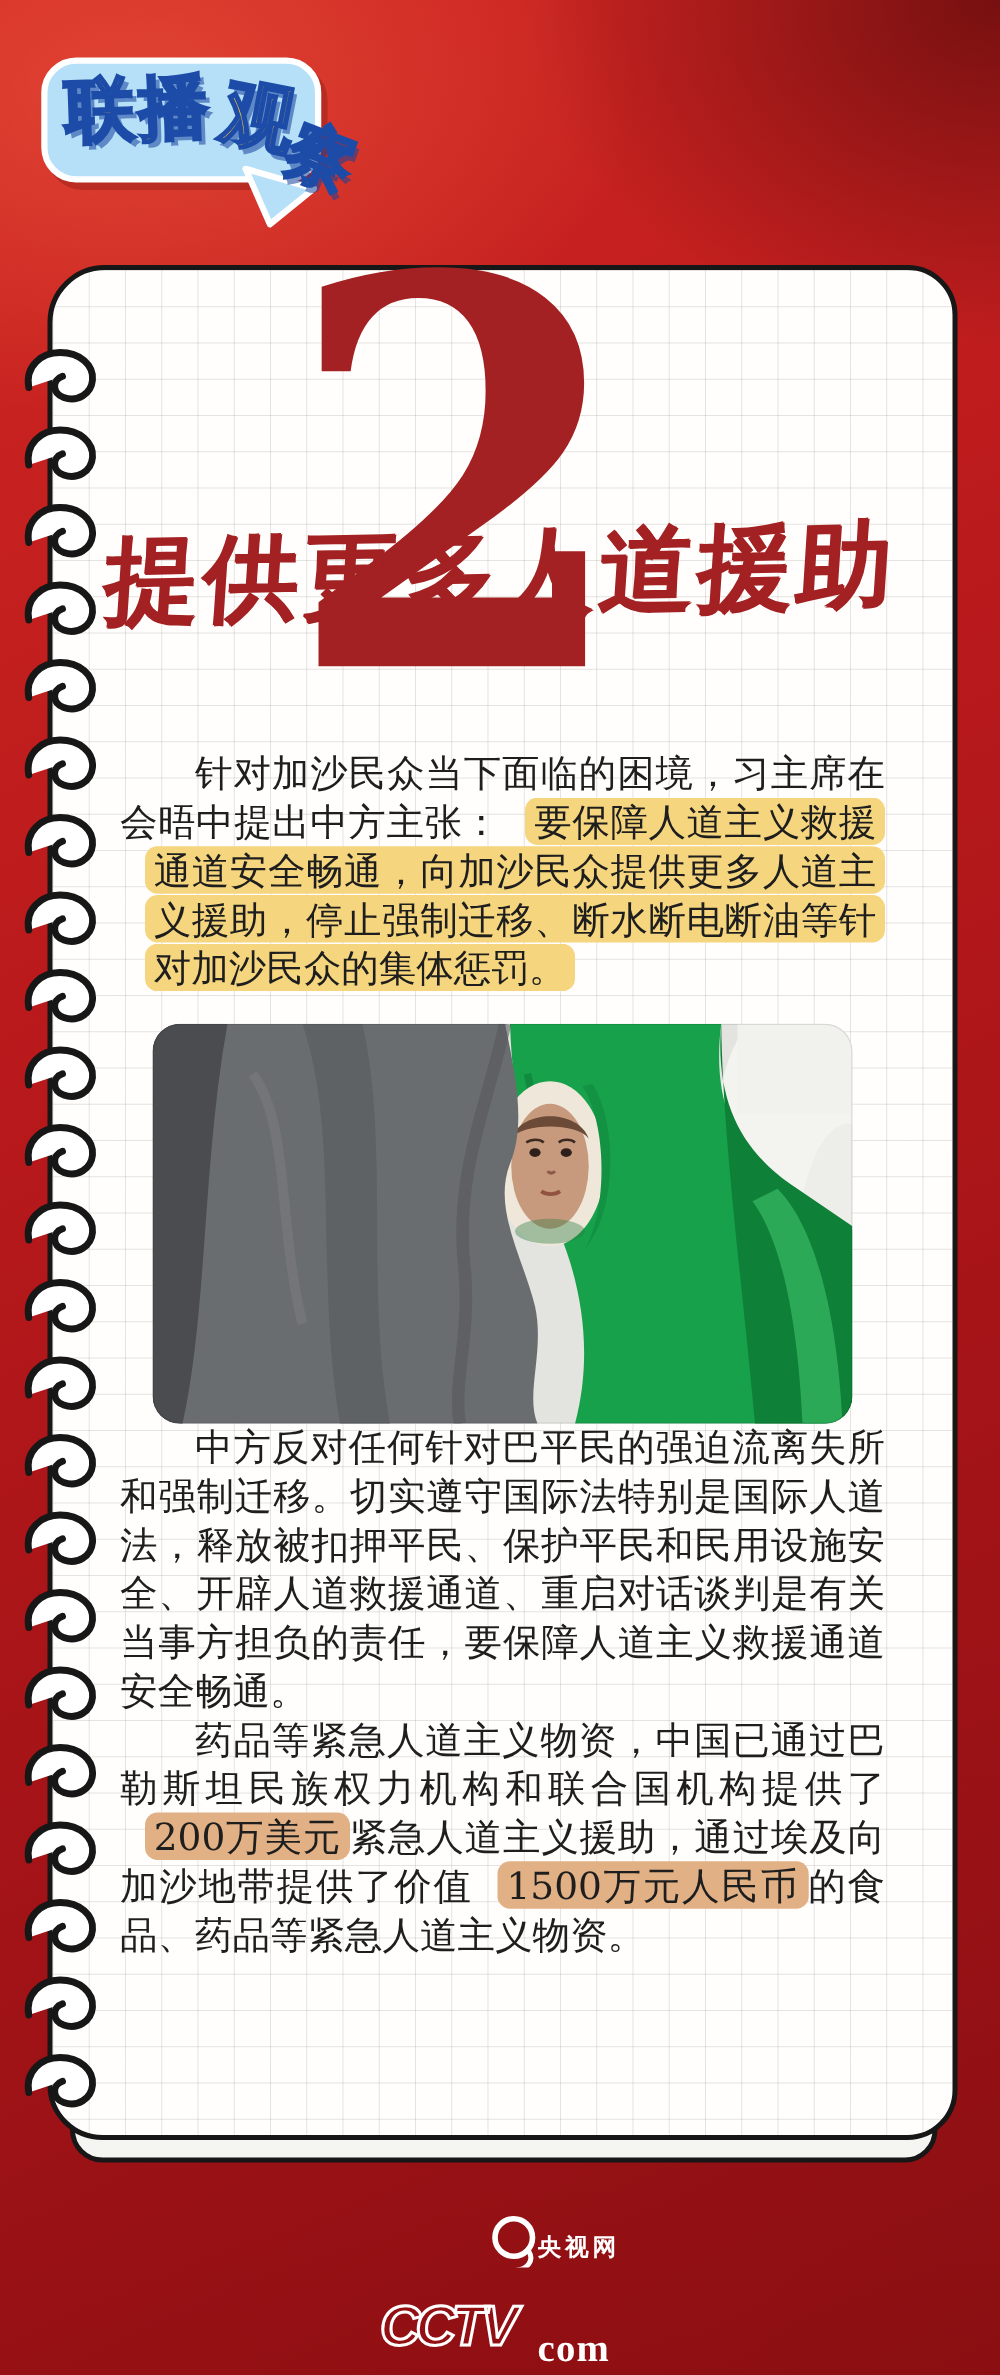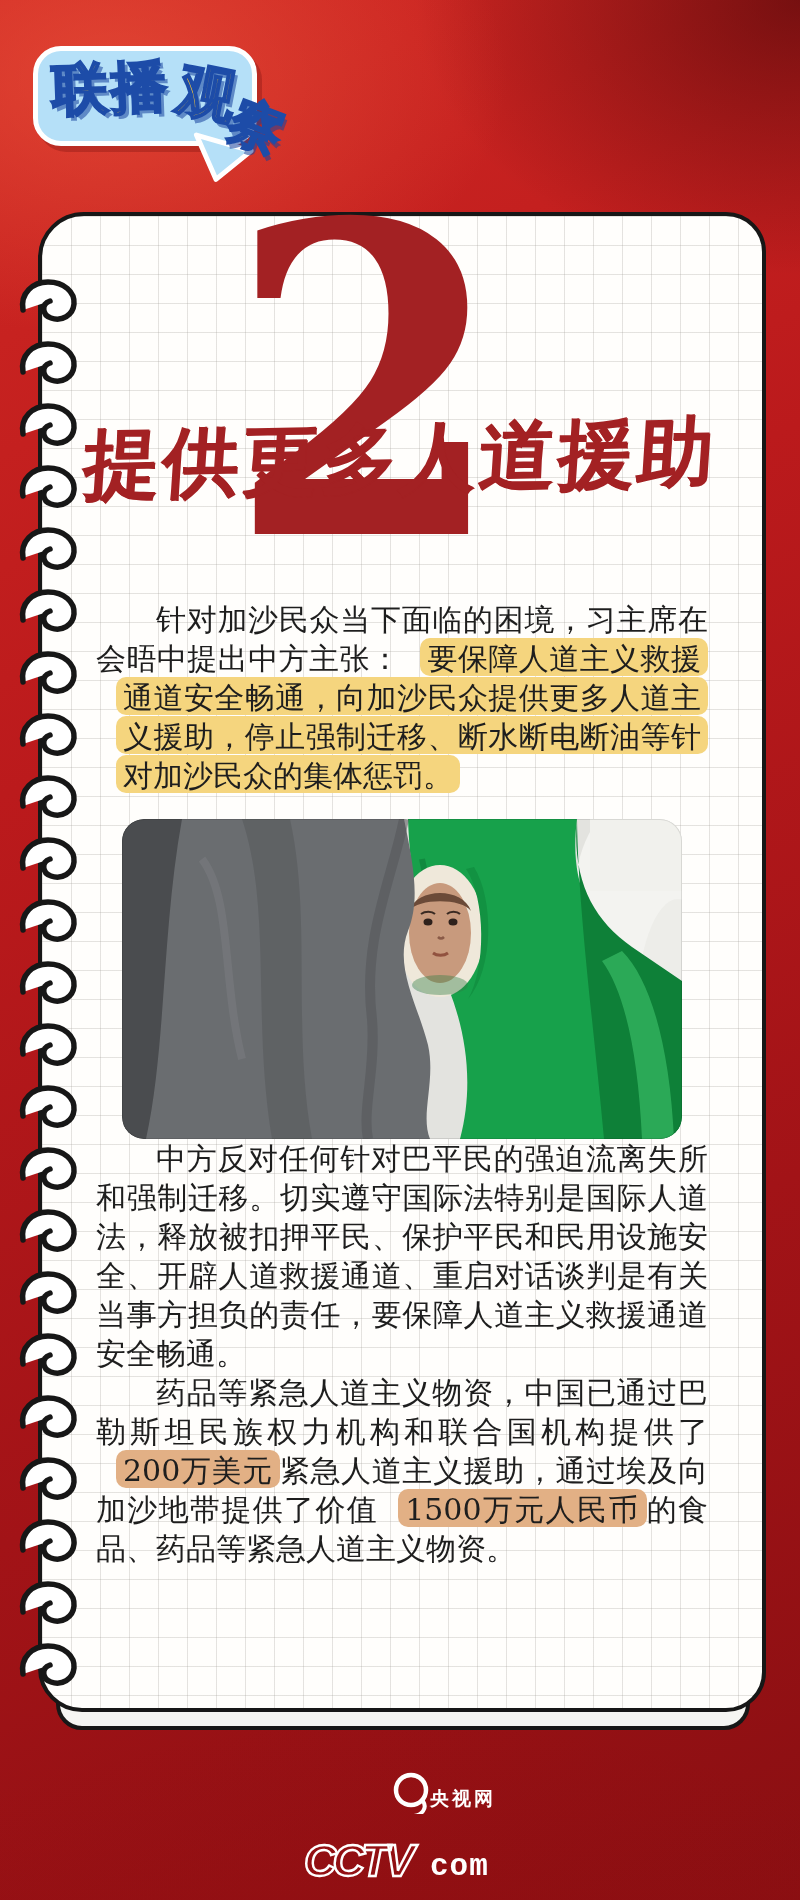--- a/index.html
+++ b/index.html
@@ -81,21 +81,21 @@
   .logo{position:absolute;left:50%;top:1786px;width:192px;height:64px;transform:translateX(-50%);z-index:2;}
   .cctv{
     position:absolute;left:0;top:12px;
     font-family:"Liberation Sans","DejaVu Sans",sans-serif;
     font-style:italic;font-weight:900;font-size:45px;line-height:1;
     letter-spacing:-4px;color:transparent;margin-top:40px;-webkit-text-stroke:2.4px #ffffff;
   }
   .logo-ring{position:absolute;left:86px;top:-16px;}
   .sitecol{position:absolute;left:126px;top:2px;display:flex;flex-direction:column;align-items:flex-start;gap:36px;}
   .site{font-size:19px;font-weight:700;color:#fff;letter-spacing:3px;line-height:1.15;}
-  .com{font-family:Liberation Mono, monospace;font-size:31px;font-weight:700;color:#fff;line-height:1;letter-spacing:1px;margin-top:5px;}
+  .com{font-family:Liberation Serif, serif;font-size:31px;font-weight:700;color:#fff;line-height:1;letter-spacing:1px;margin-top:17px;}
 </style>
 </head>
 <body>
 
 <div id="stage">
 
   <div class="badge">
     <div class="bubble"></div>
     <svg class="bubble-tail" width="66" height="52" viewBox="0 0 66 52">
       <path d="M4 4 L60 14 L28 46 Z" fill="#b5e0f8" stroke="#ffffff" stroke-width="5" stroke-linejoin="round"></path>

